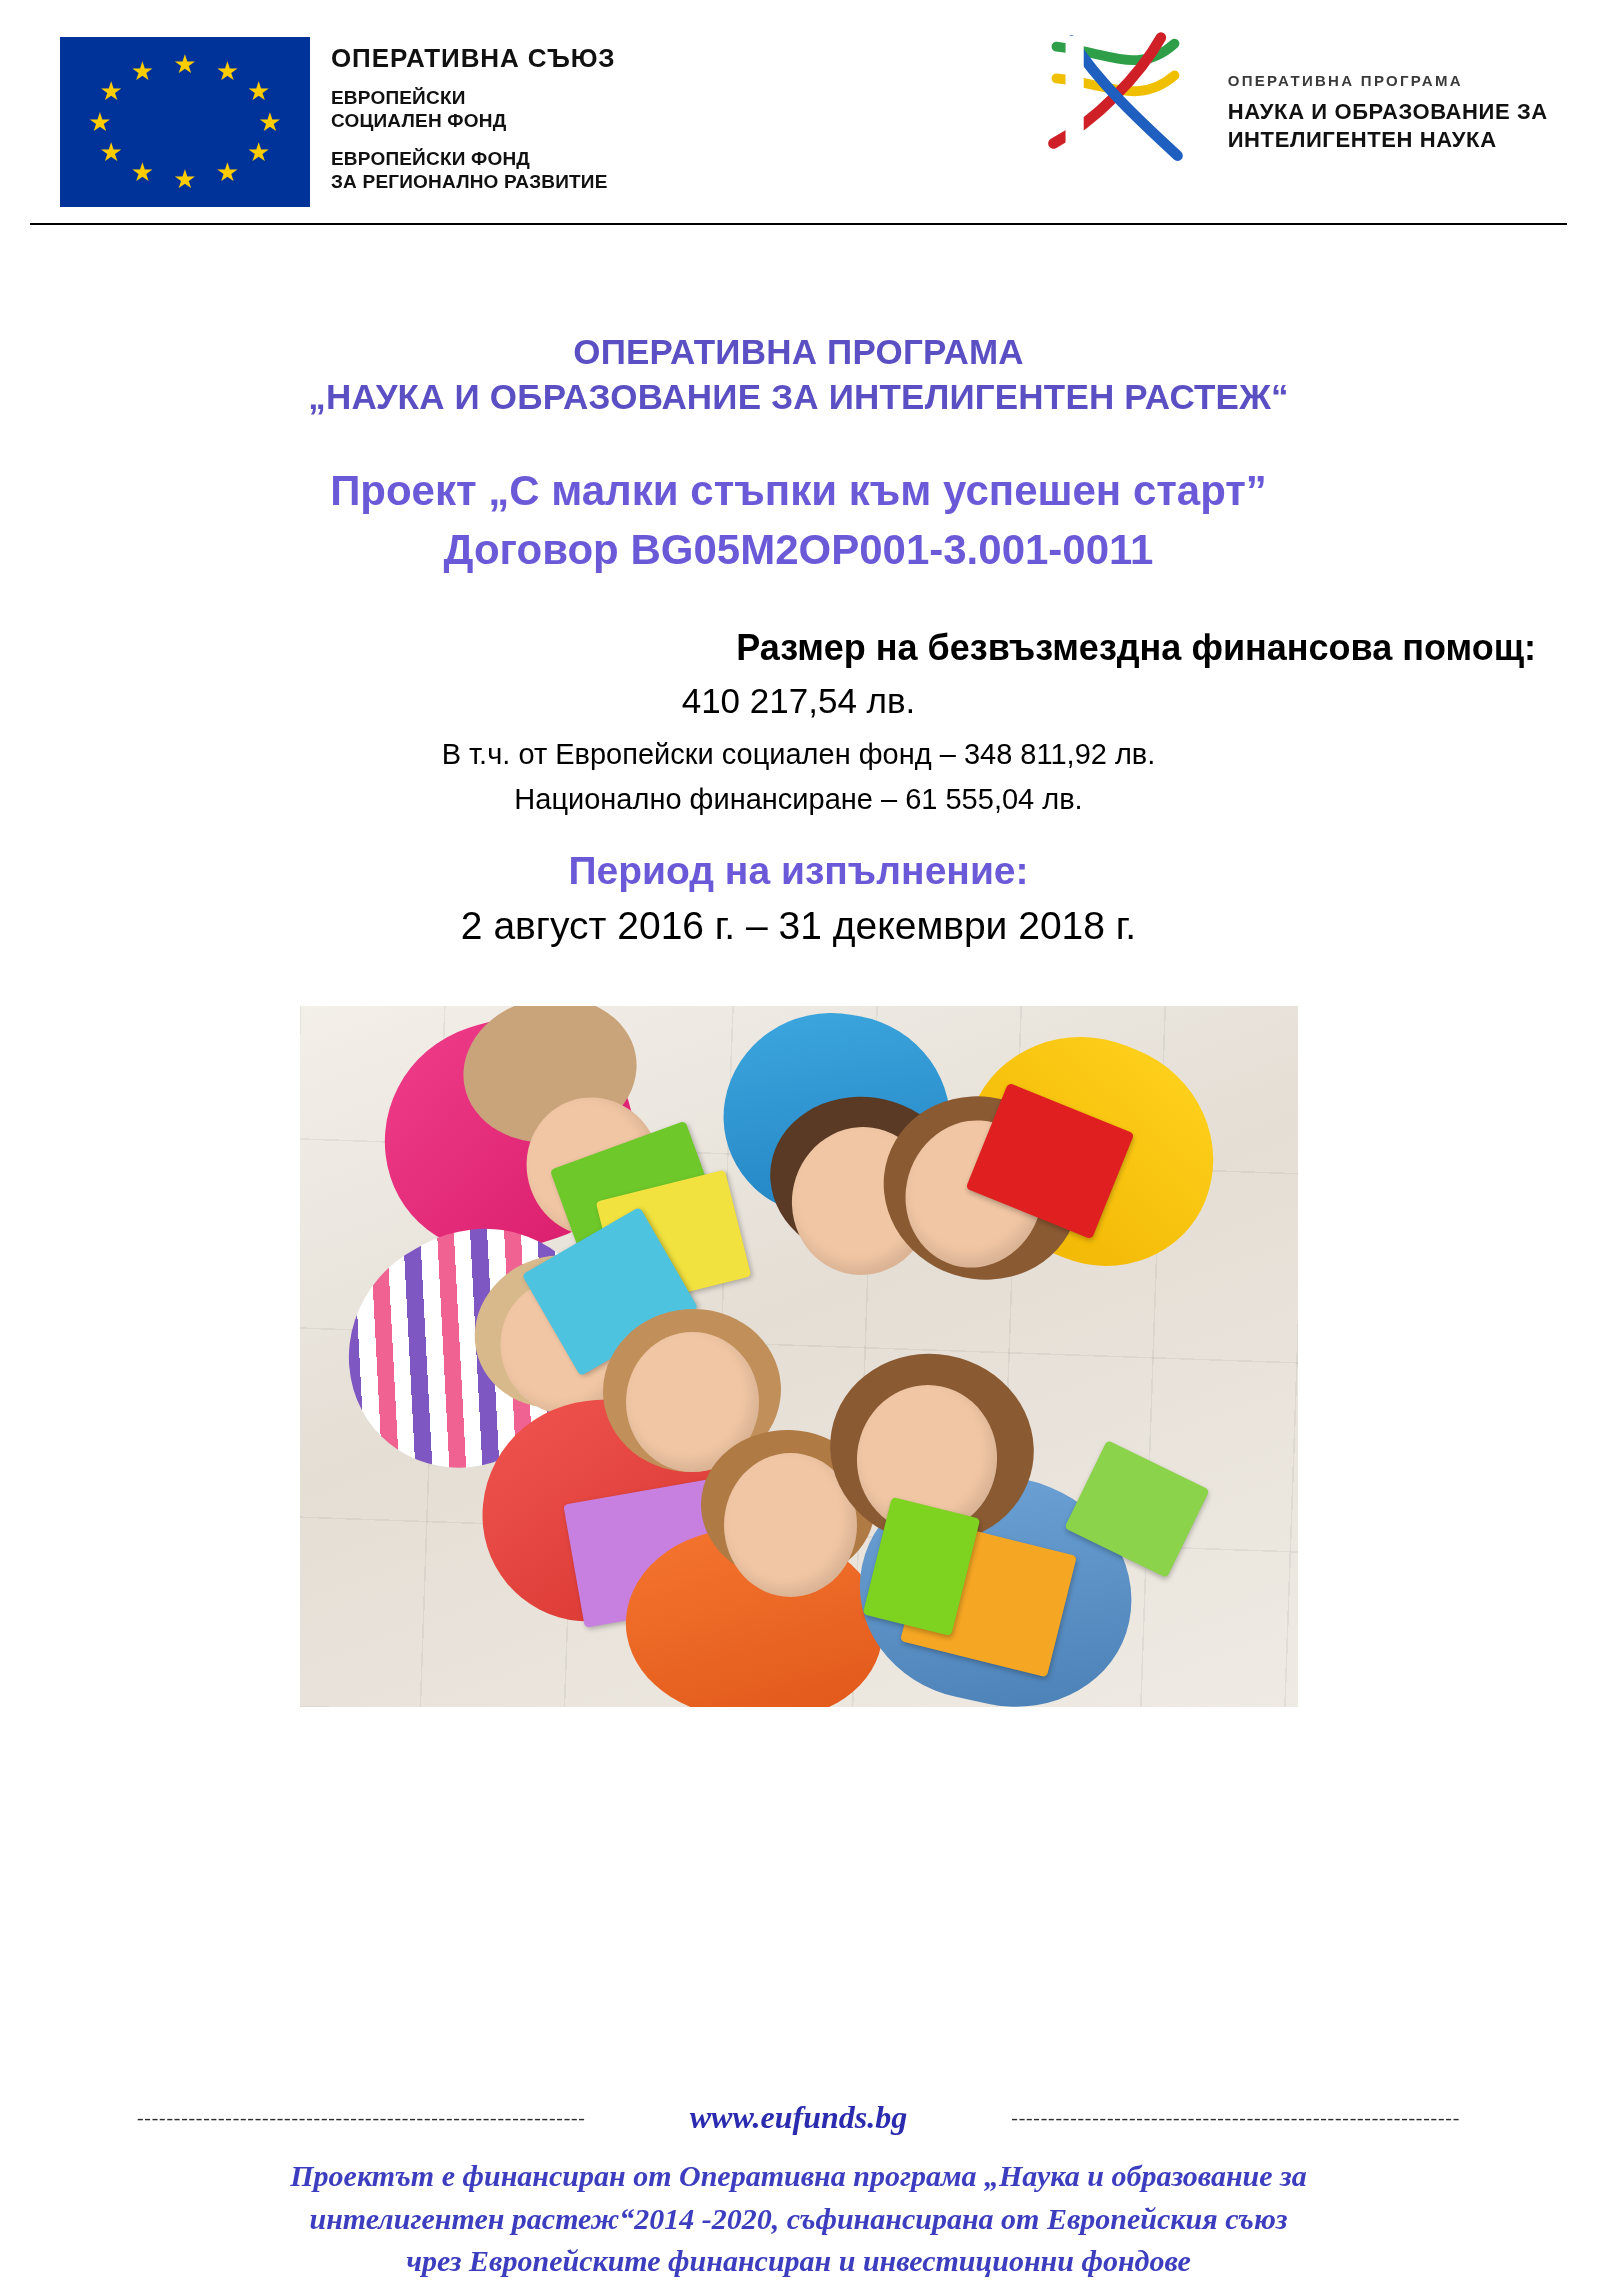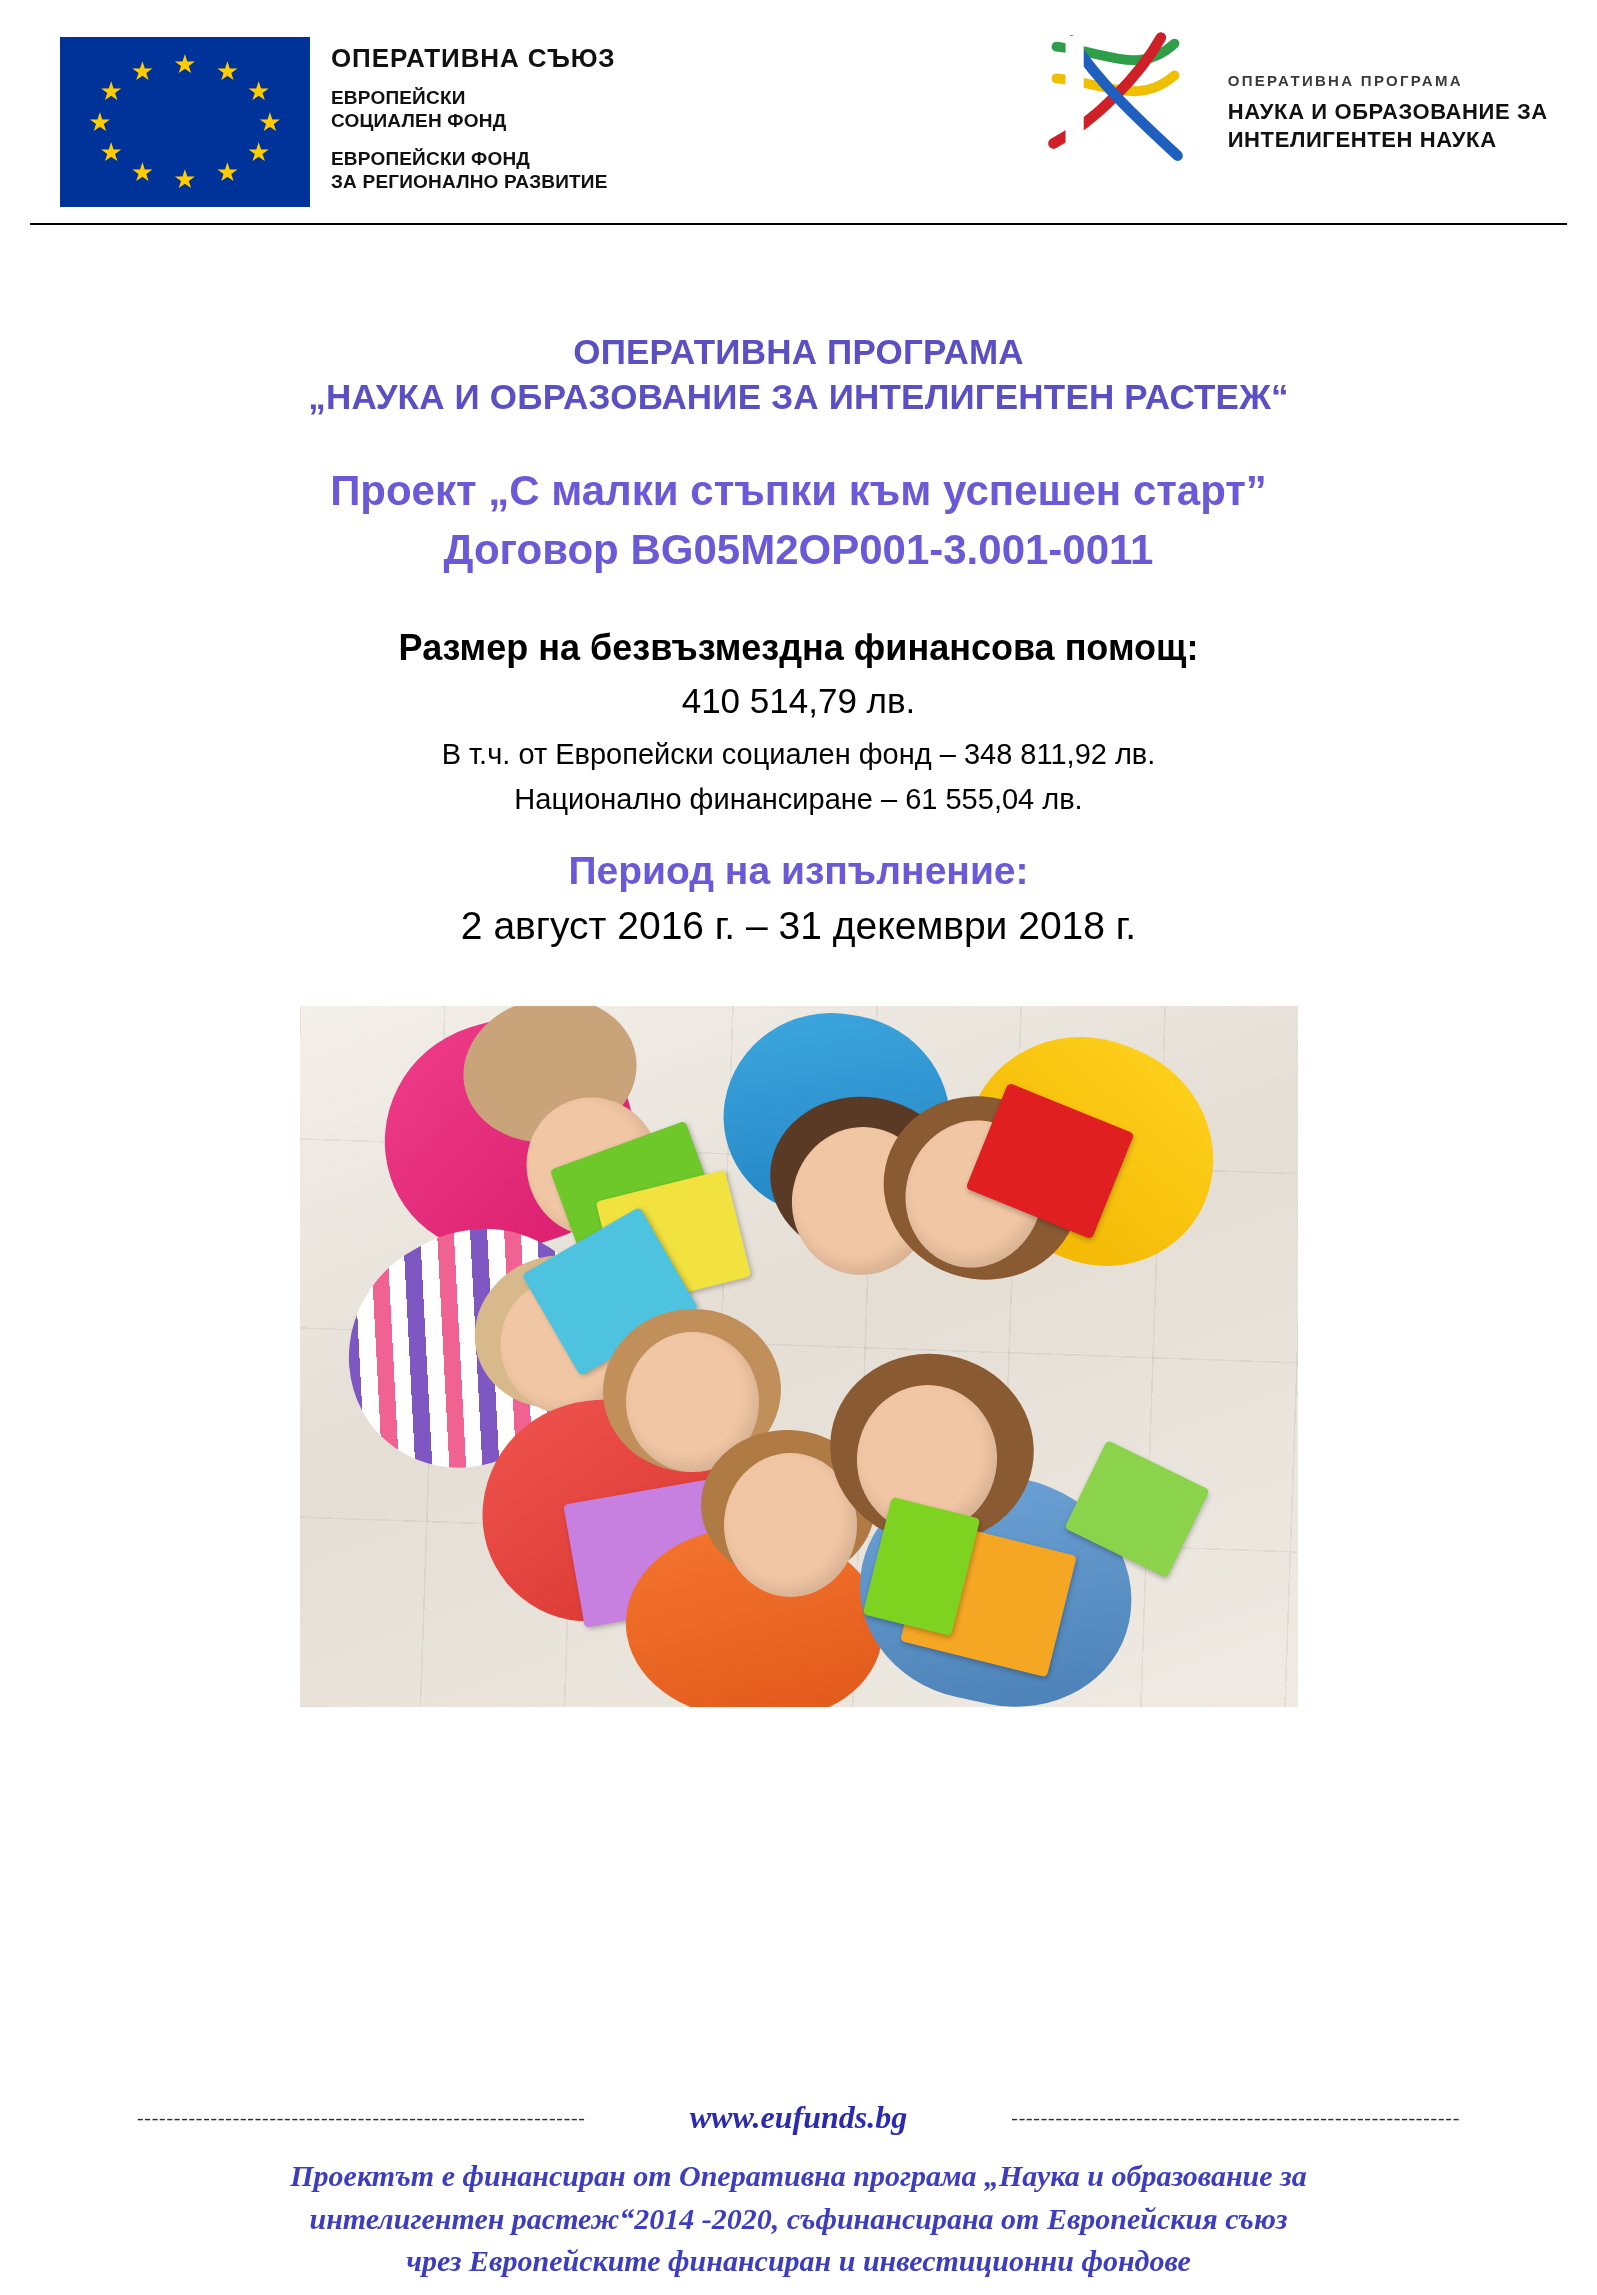--- a/index.html
+++ b/index.html
@@ -127,20 +127,21 @@
     font-weight: bold;
     font-size: 42px;
     line-height: 1.3;
     margin-top: 44px;
   }
   .grant-label {
     font-weight: bold;
     font-size: 36px;
     margin-top: 50px;
     color: #000;
+    text-align: right;
   }
   .grant-amount {
     font-size: 35px;
     margin-top: 12px;
     color: #000;
   }
   .grant-sub {
     font-size: 29px;
     margin-top: 12px;
     color: #000;
@@ -292,21 +293,21 @@
 <div class="main">
   <div class="spacer-top"></div>
 
   <div class="op-title">ОПЕРАТИВНА ПРОГРАМА</div>
   <div class="op-title">„НАУКА И ОБРАЗОВАНИЕ ЗА ИНТЕЛИГЕНТЕН РАСТЕЖ“</div>
 
   <div class="project-title">Проект „С малки стъпки към успешен старт”</div>
   <div class="project-title" style="margin-top:4.5px;">Договор  BG05M2OP001-3.001-0011</div>
 
   <div class="grant-label">Размер на безвъзмездна финансова помощ:</div>
-  <div class="grant-amount">410 514,79 лв.</div>
+  <div class="grant-amount">410 217,54 лв.</div>
   <div class="grant-sub">В т.ч. от Европейски социален фонд – 348 811,92 лв.</div>
   <div class="grant-sub" style="margin-top:3px;">Национално финансиране – 61 555,04 лв.</div>
 
   <div class="period-label">Период на изпълнение:</div>
   <div class="period-value">2 август 2016 г. – 31 декември 2018 г.</div>
 
   <div class="photo-wrap">
     <div class="floor"></div>
 
     <div class="kid" style="left:83px; top:15px; width:250px; height:227px; background:linear-gradient(150deg,#ef3d8a,#d81b6a); transform:rotate(-18deg);"></div>

